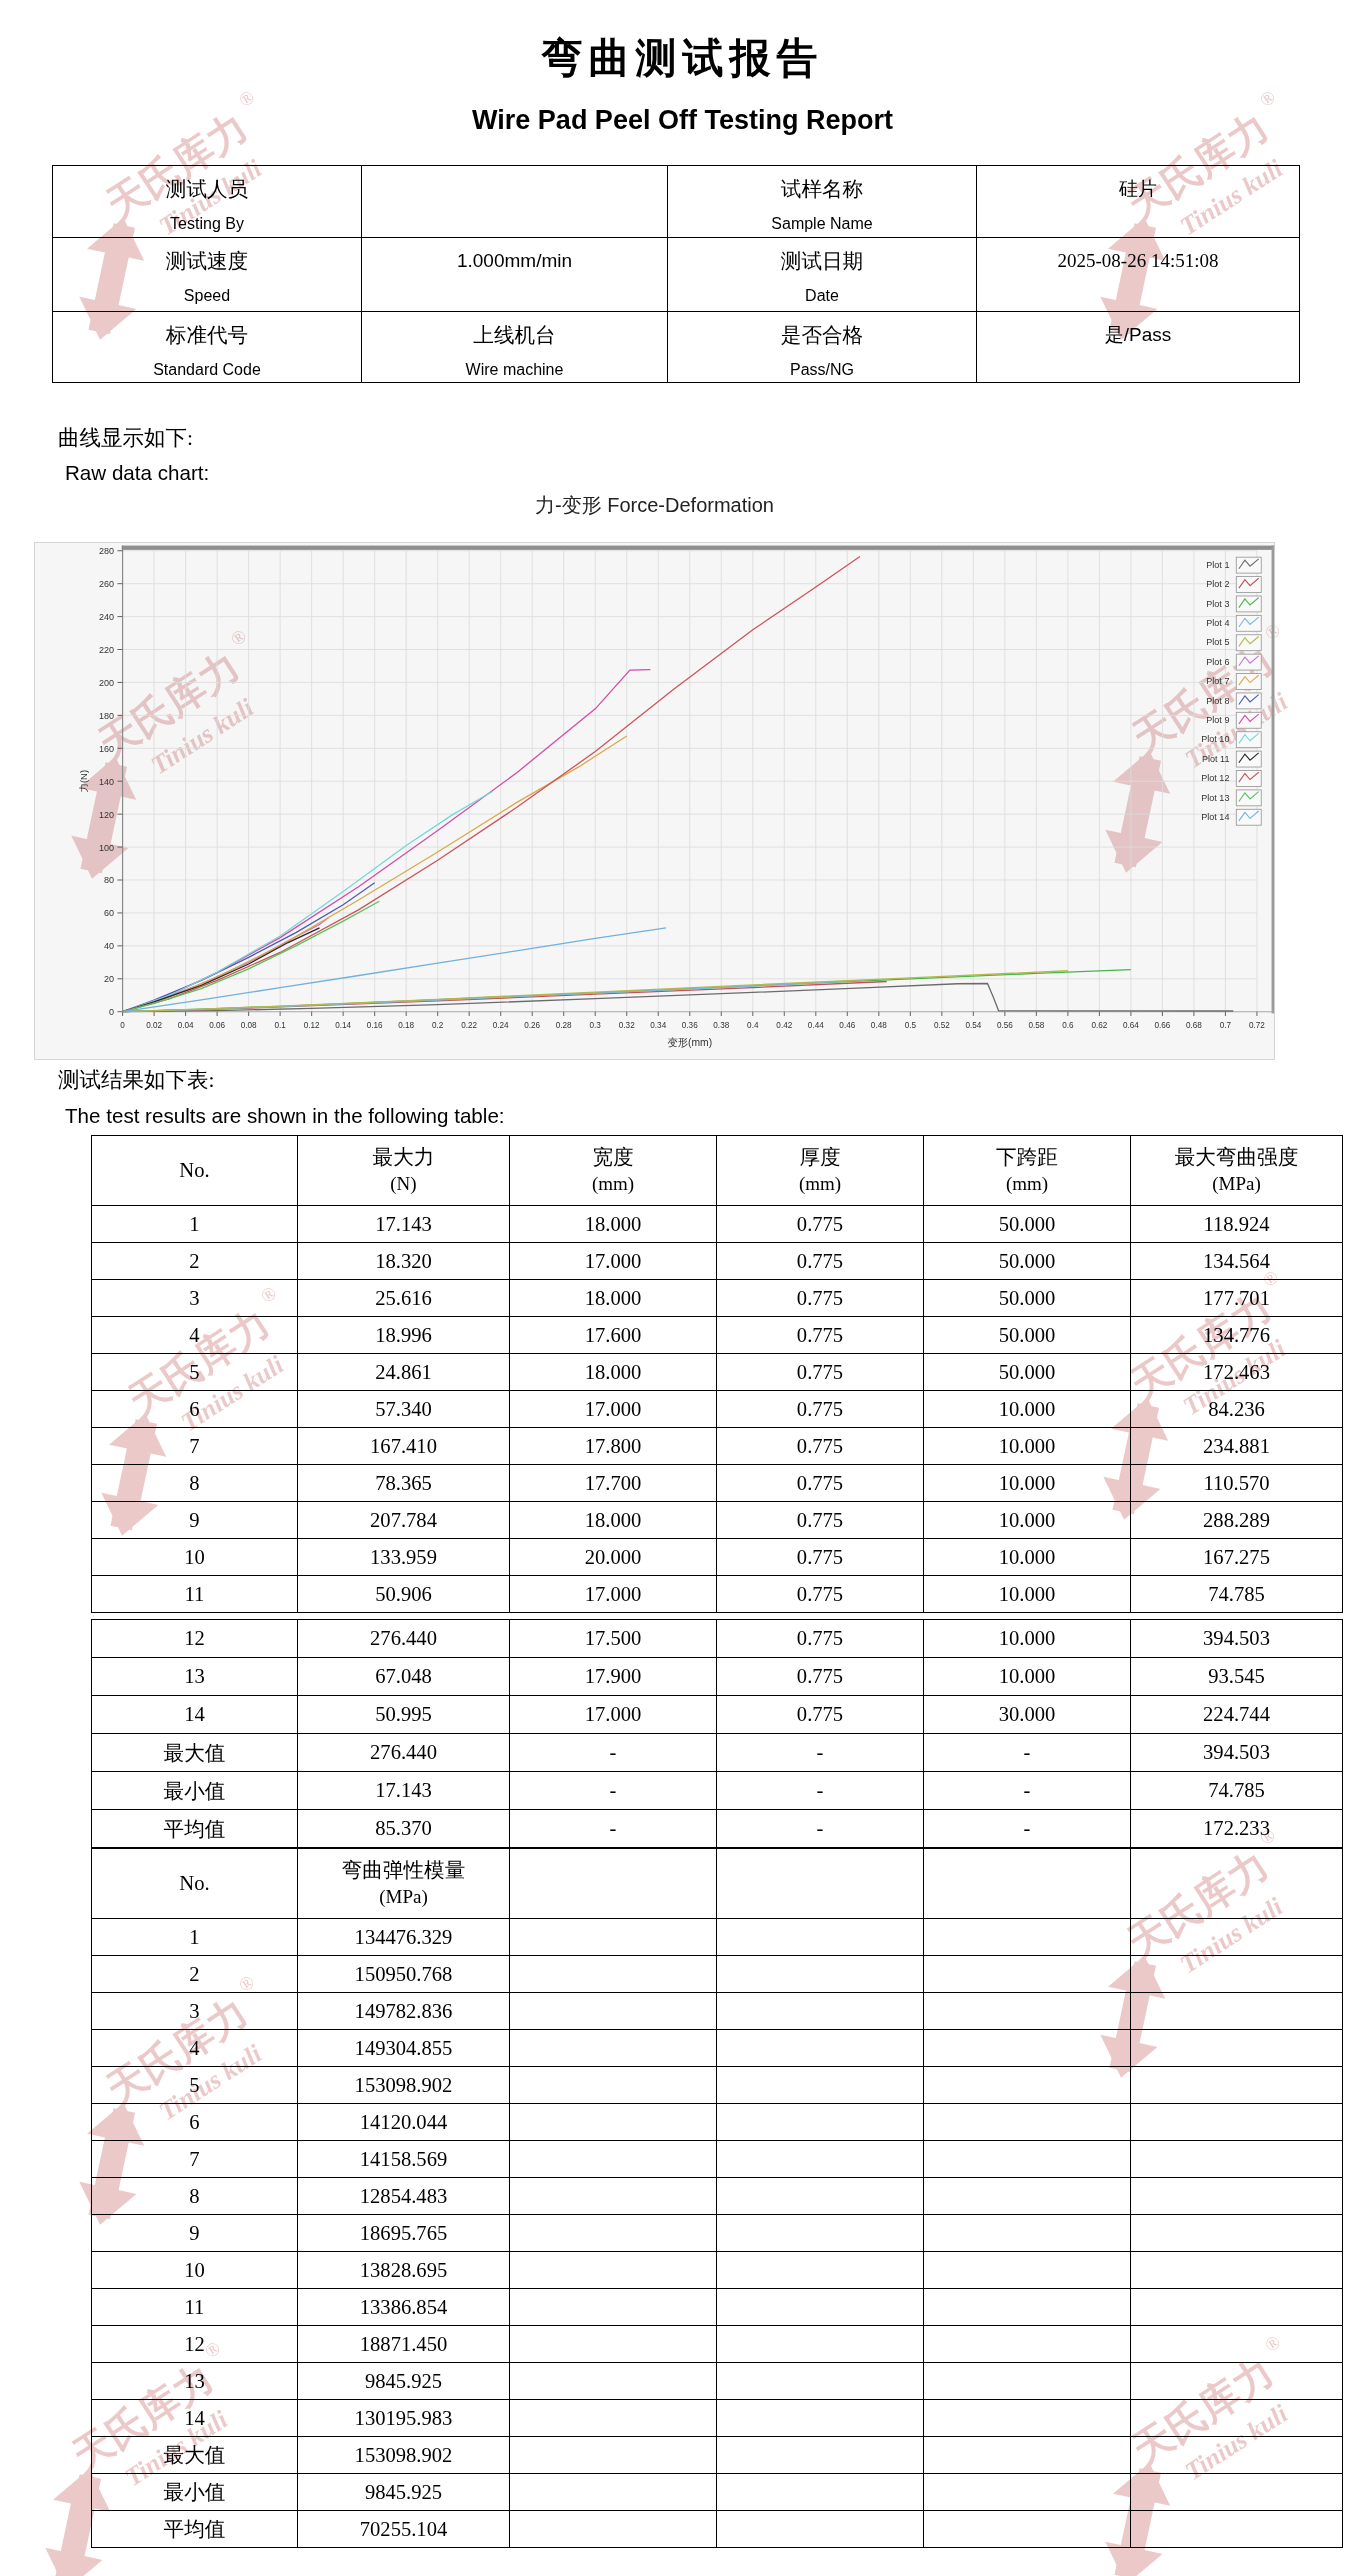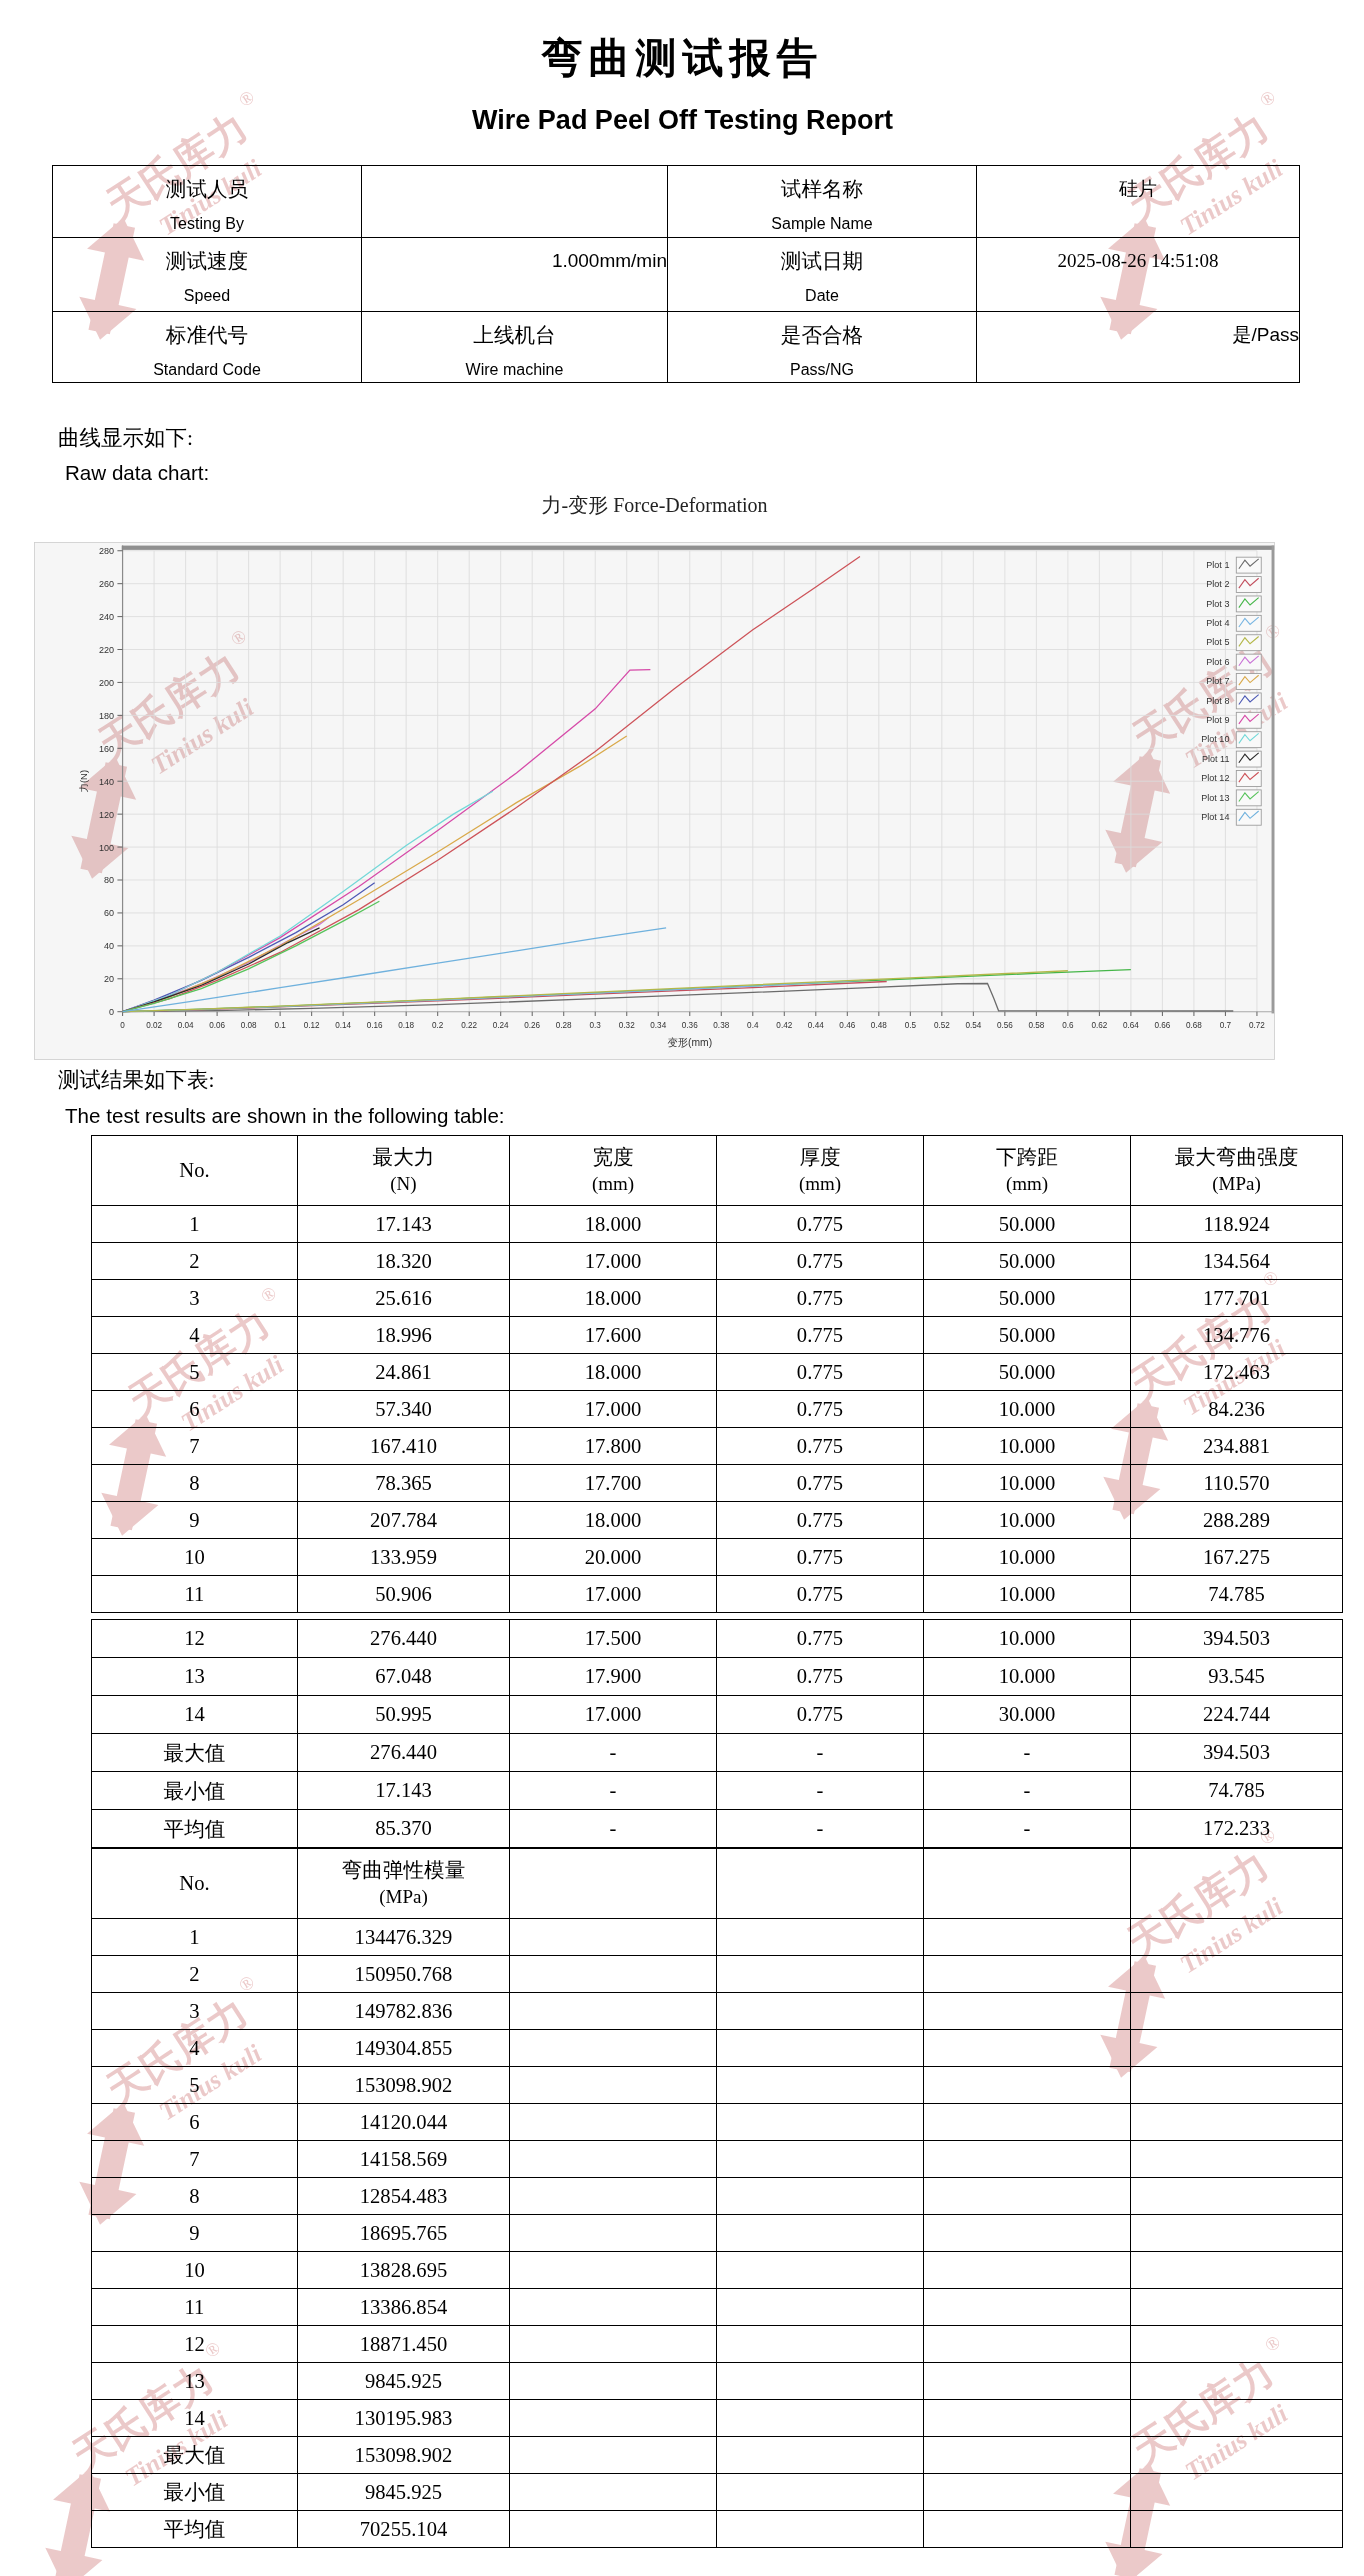--- a/index.html
+++ b/index.html
@@ -13,26 +13,26 @@
       font-size:41px;font-weight:bold;letter-spacing:6px;font-family:"Liberation Serif",serif;}
   .page-subtitle{position:absolute;top:105px;left:0;width:100%;text-align:center;
       font-size:27px;font-weight:bold;font-family:"Liberation Sans",sans-serif;}
   
   .info-wrap{position:absolute;top:165px;left:52px;width:1246px;}
   .info-wrap table{border-collapse:collapse;table-layout:fixed;width:1246px;}
   .info-wrap td{border:1.7px solid #000;vertical-align:top;text-align:center;padding:0;overflow:hidden;}
   .cell-zh{font-size:20.6px;font-family:"Liberation Serif",serif;margin-top:9.5px;line-height:26px;}
   .cell-en{font-size:16px;font-family:"Liberation Sans",sans-serif;margin-top:9.5px;line-height:25px;}
   .cell-val-serif{font-size:19px;font-family:"Liberation Serif",serif;margin-top:11.2px;line-height:24px;}
-  .cell-val-sans{font-size:19px;font-family:"Liberation Sans",sans-serif;margin-top:11.2px;line-height:24px;text-align:right;}
+  .cell-val-sans{font-size:19px;font-family:"Liberation Sans",sans-serif;margin-top:11.2px;line-height:24px;}
   
   .lbl-zh{position:absolute;left:58px;font-size:21.5px;font-family:"Liberation Serif",serif;}
   .lbl-en{position:absolute;left:65px;font-size:20.6px;font-family:"Liberation Sans",sans-serif;}
   .chart-title{position:absolute;top:492px;left:34px;width:1241px;text-align:center;
-      font-size:20px;font-family:Liberation Serif, serif;color:#222;}
+      font-size:20px;font-family:Liberation Sans, sans-serif;color:#222;}
   .chart-box{position:absolute;top:542px;left:34px;width:1241px;height:518px;}
   
   .tables-wrap{position:absolute;top:1135px;left:55px;width:1251px;padding-left:36px;}
   .tables-wrap table{border-collapse:collapse;table-layout:fixed;width:1251px;border:1.7px solid #000;}
   .tables-wrap td{border-left:0.9px solid #000;border-right:0.9px solid #000;
       border-top:1.7px solid #000;border-bottom:1.7px solid #000;
       text-align:center;vertical-align:middle;padding:0;overflow:hidden;
       font-size:20.6px;font-family:"Liberation Serif",serif;}
   .tables-wrap td.hd{height:69px;}
   .th-l1{font-size:20.6px;line-height:27.5px;}

